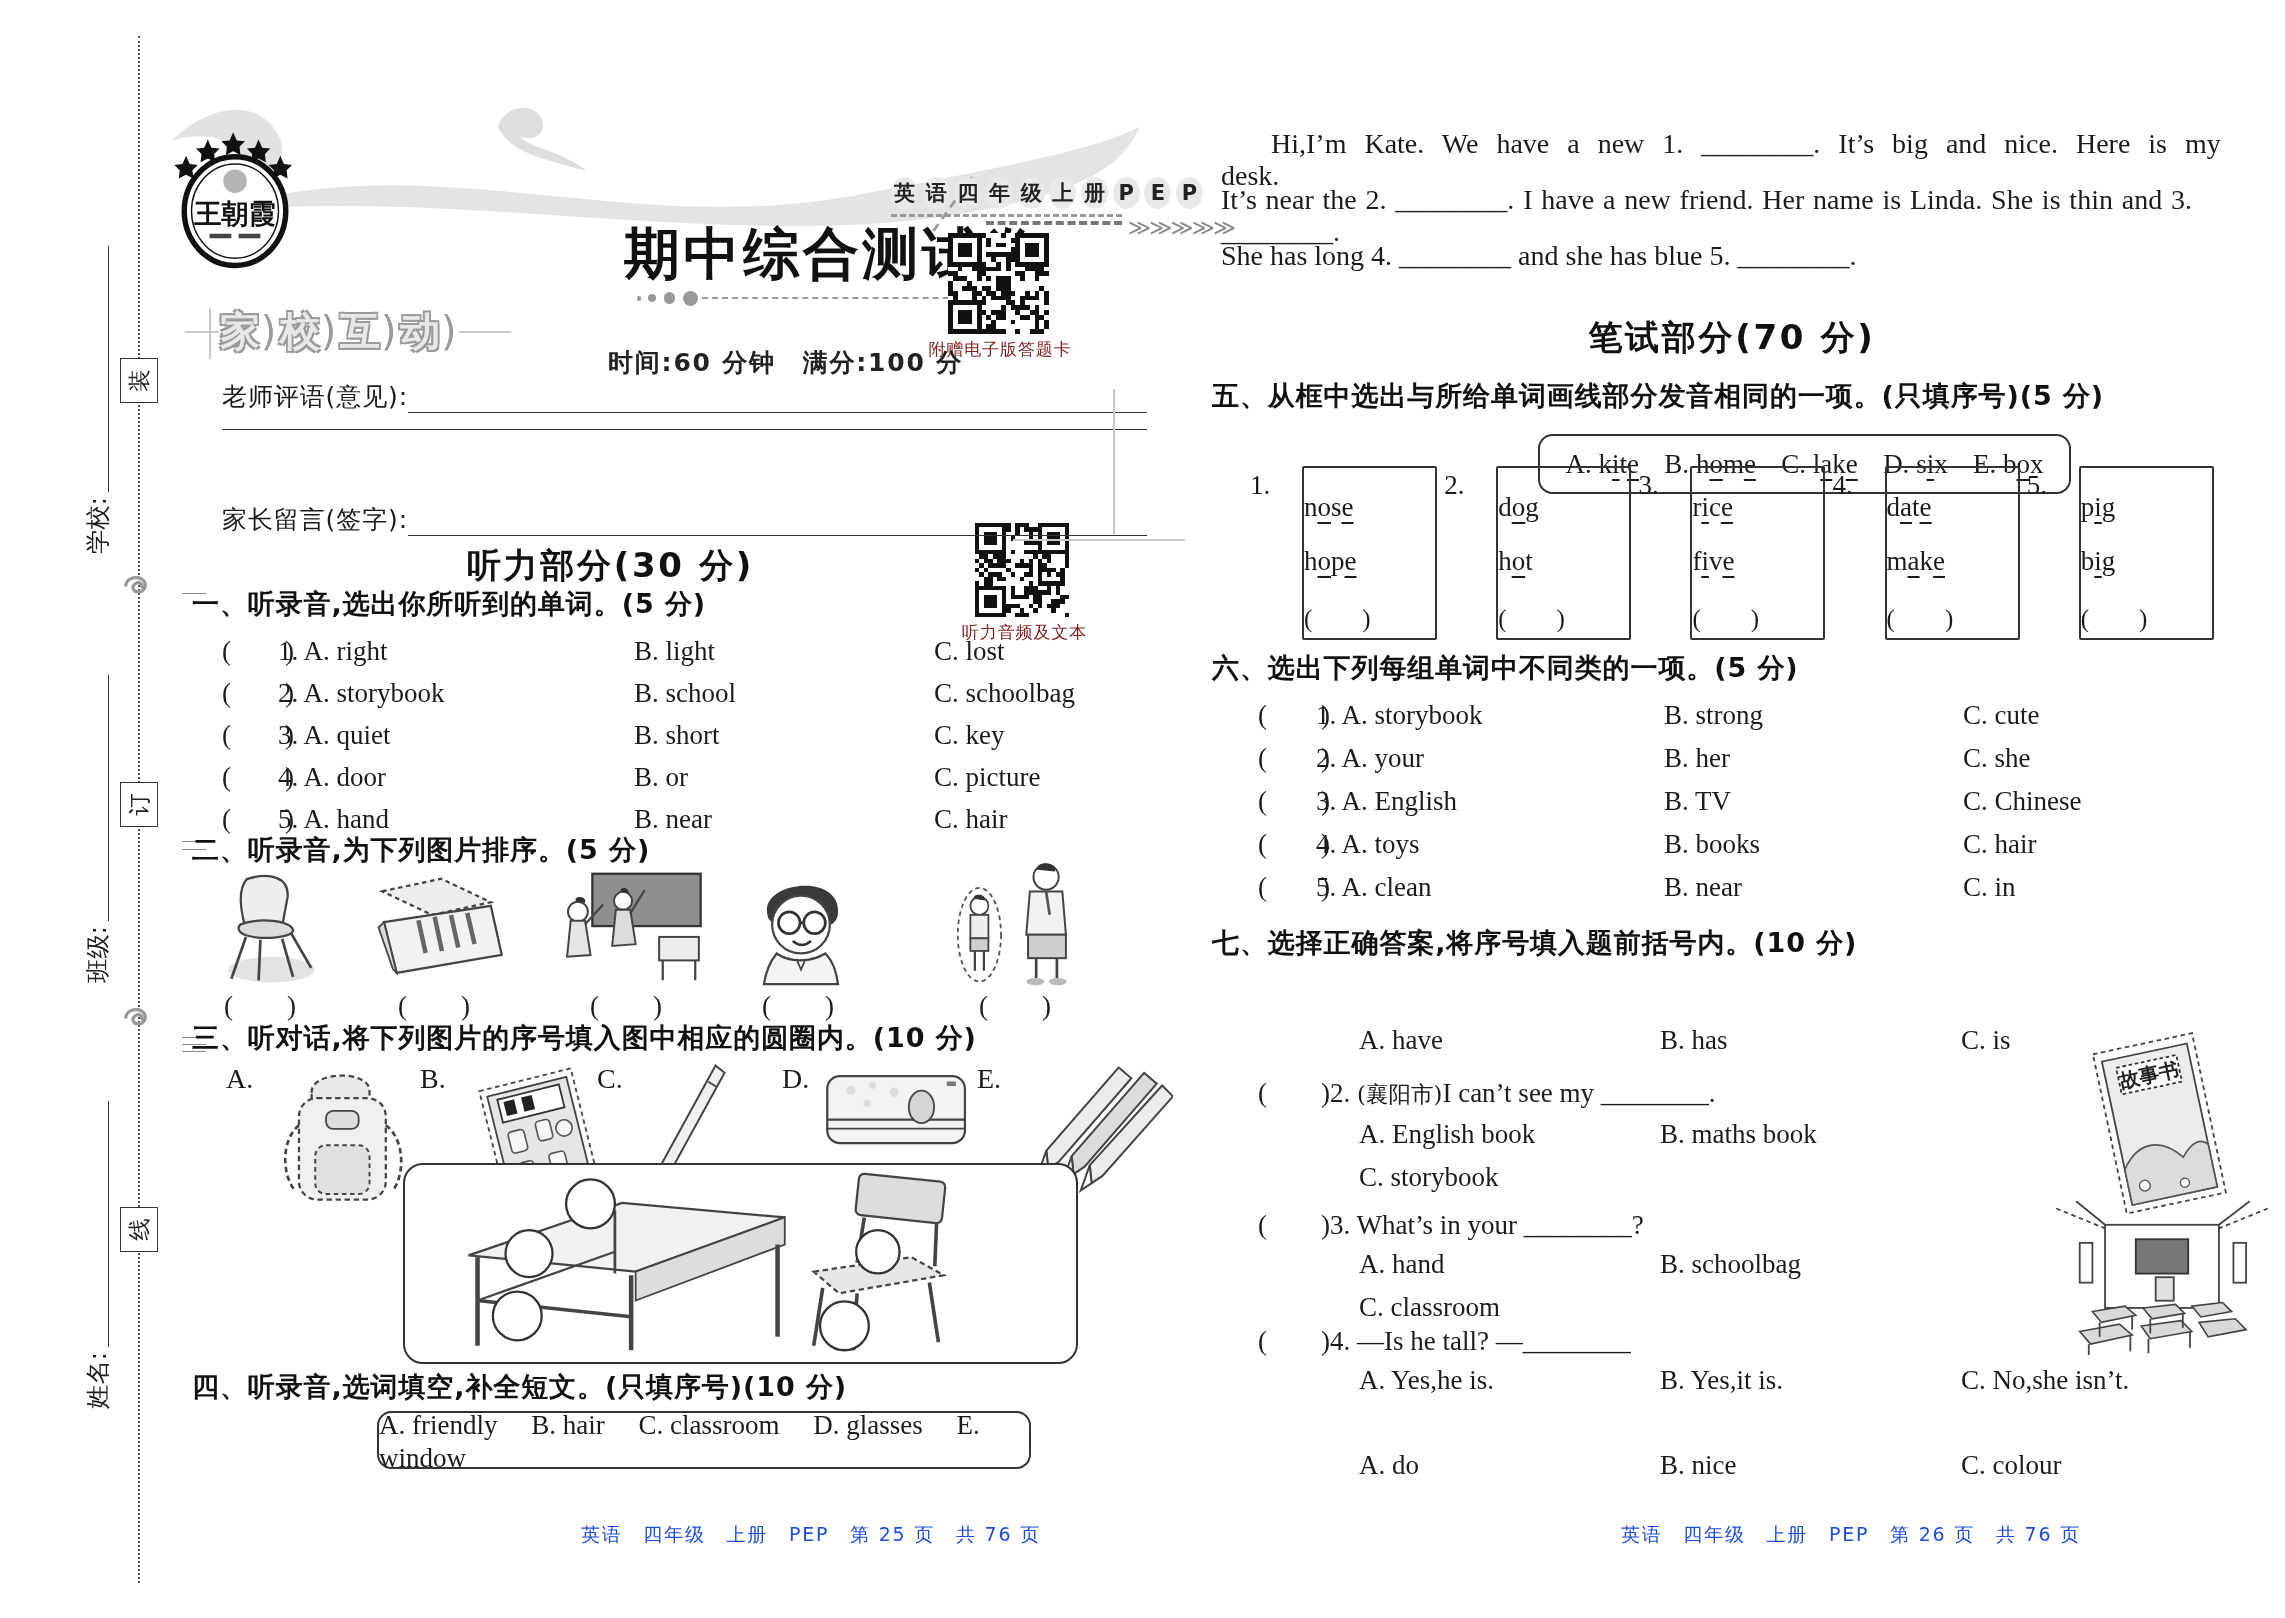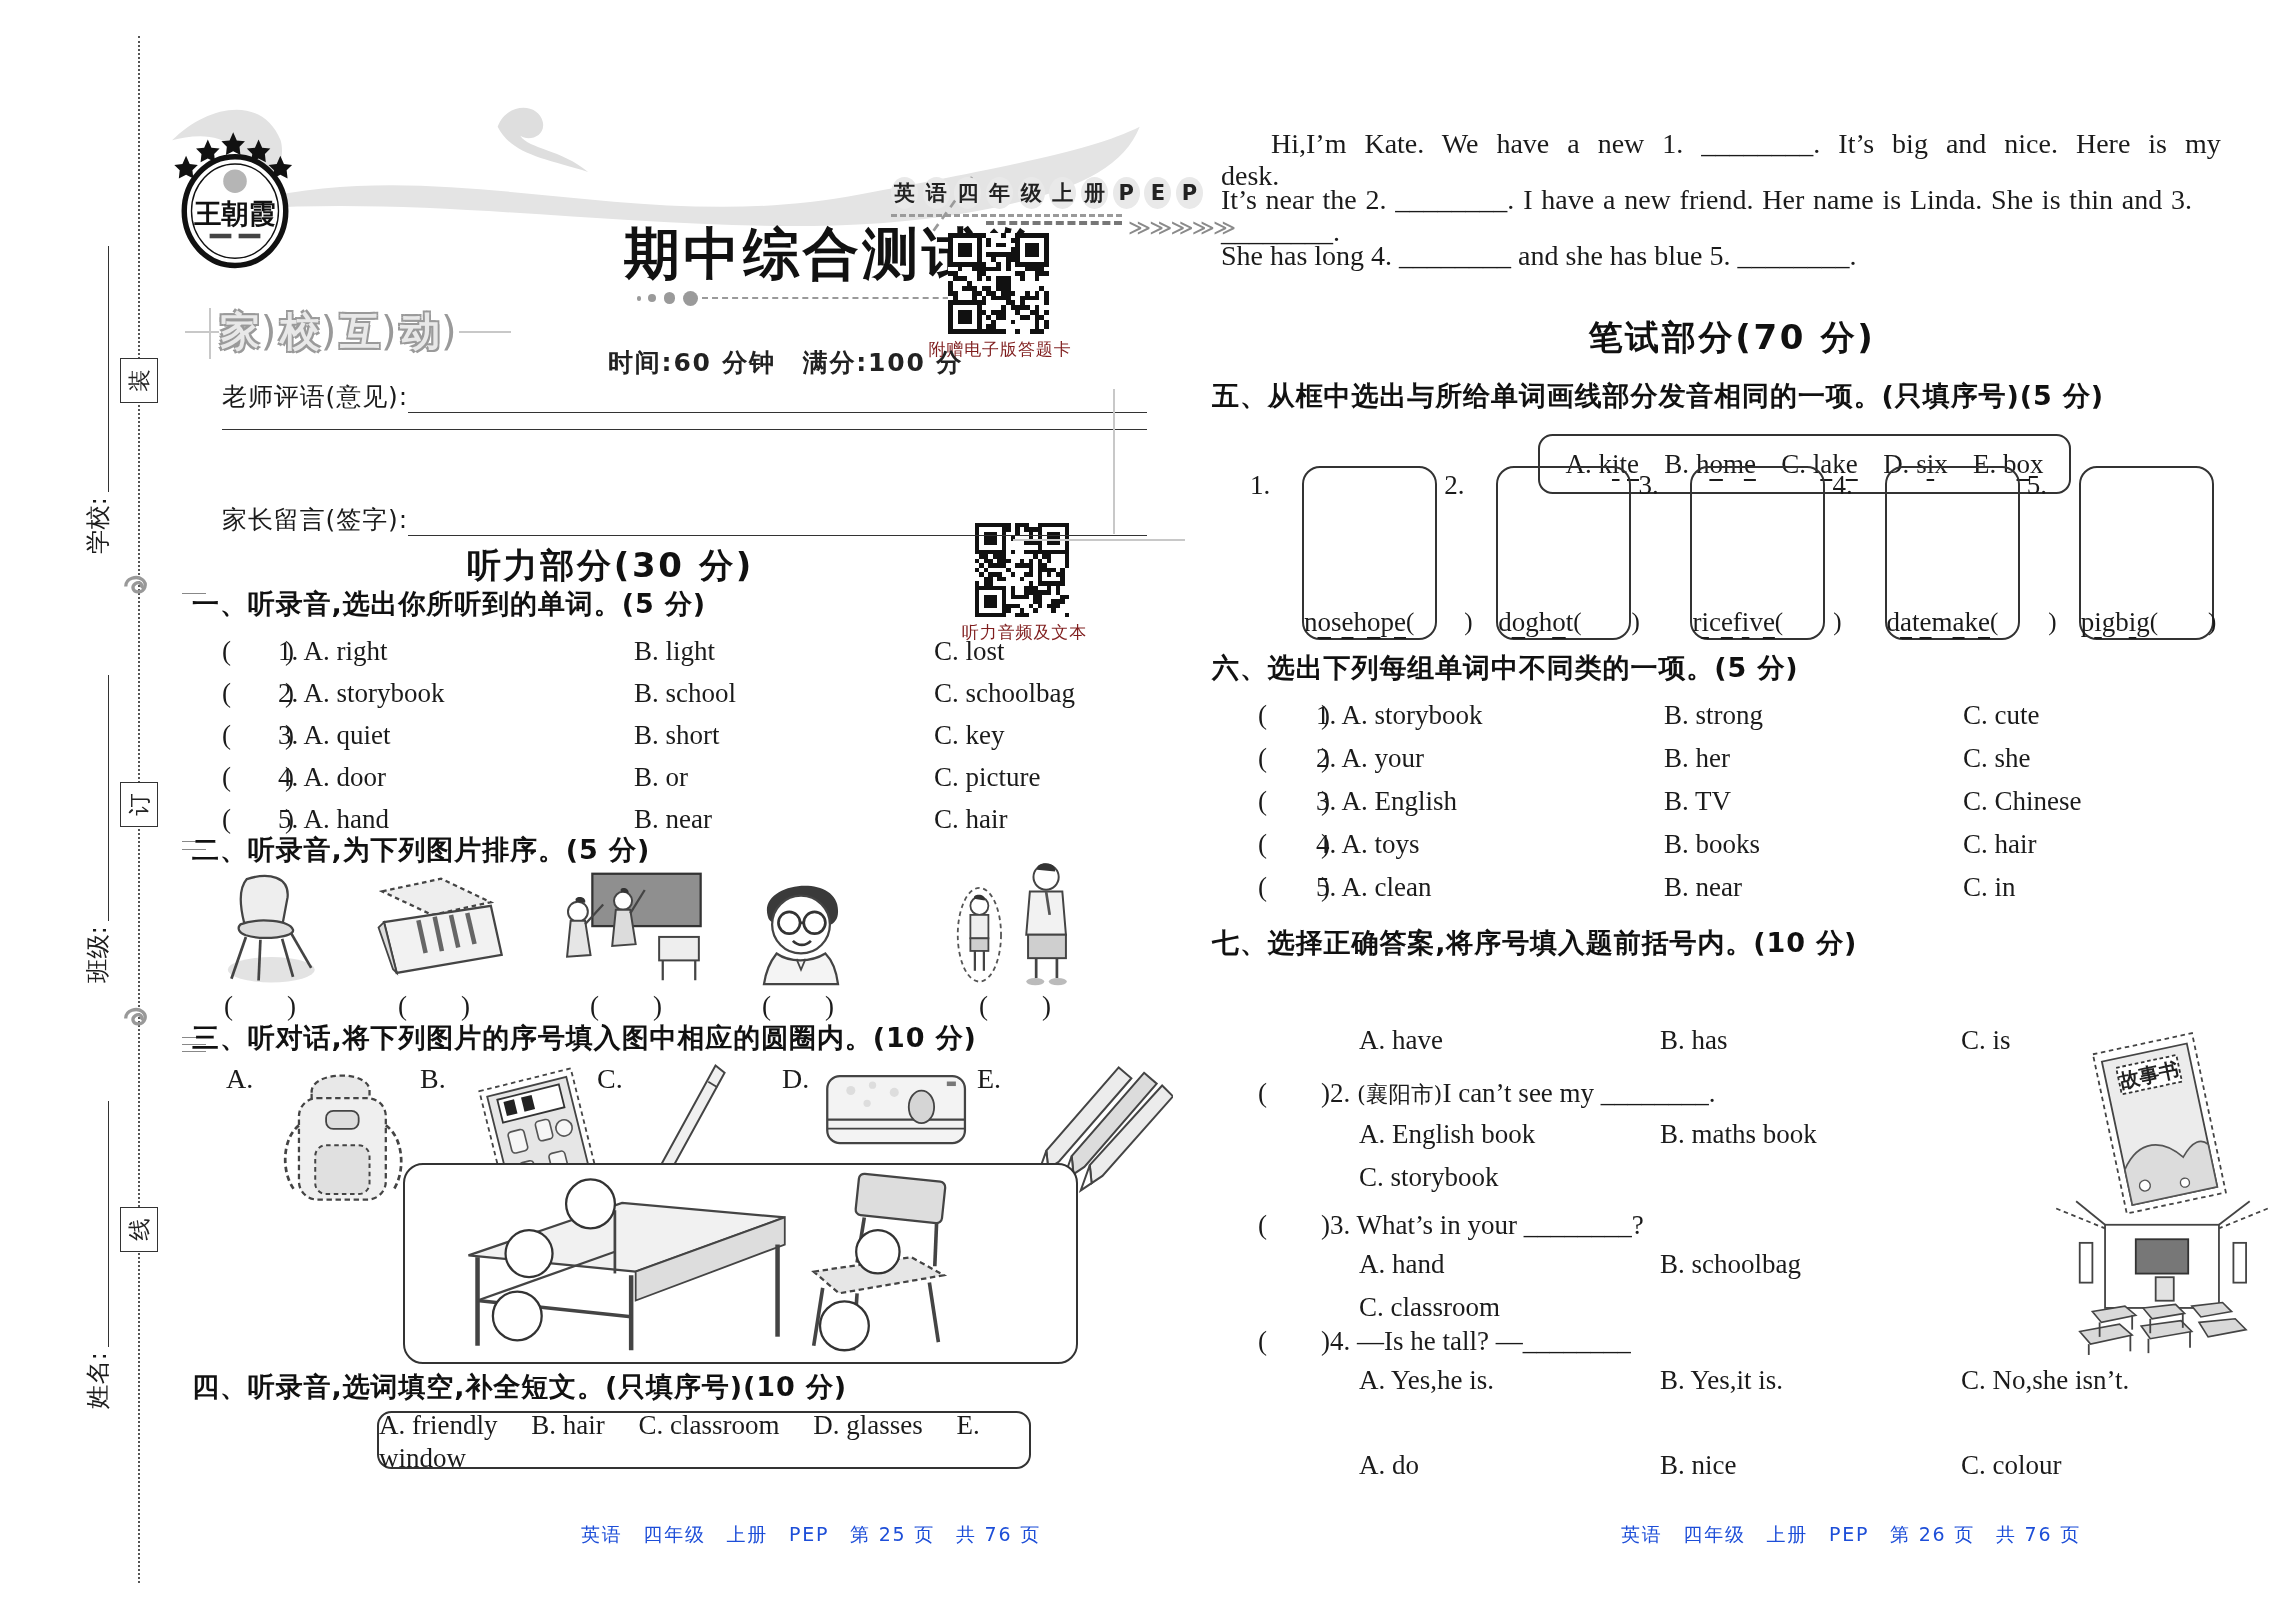--- a/index.html
+++ b/index.html
@@ -87,22 +87,22 @@
   .round-box{position:absolute;border:2.7px solid #333;border-radius:20px;background:#fff;}
   .bank-box{display:flex;align-items:center;justify-content:center;font-size:27px;border-radius:14.5px;}
   .bank-box .bank-item{margin:0 12.7px;white-space:nowrap;}
 
   u{text-underline-offset:6.3px;text-decoration-thickness:1.8px;}
 
   
   .pron-row{position:absolute;display:flex;gap:7.2px;}
   .pron-item{display:flex;align-items:flex-start;}
   .pron-num{width:41px;margin-right:11px;font-size:27px;padding-top:3.6px;}
-  .pron-box{width:131px;height:170px;border:2.3px solid #333;border-radius:18px;
-            display:flex;flex-direction:row;align-items:flex-end;font-size:27px;}
+  .pron-box{width:131px;height:170px;border:2.3px solid #333;border-radius:2px;
+            display:flex;flex-direction:column;align-items:flex-start;font-size:27px;}
   .pron-box .pw{margin-top:23.5px;}
   .pron-box .pb{margin-top:25px;font-size:25px;}
 
   
   .cloze{position:absolute;left:1209px;top:116px;width:1058px;font-size:28px;}
   .cloze p{margin:12px;height:44px;}
   .cloze .l1{text-indent:50px;word-spacing:11px;}
   .cloze .l2{word-spacing:1.8px;}
 
   

